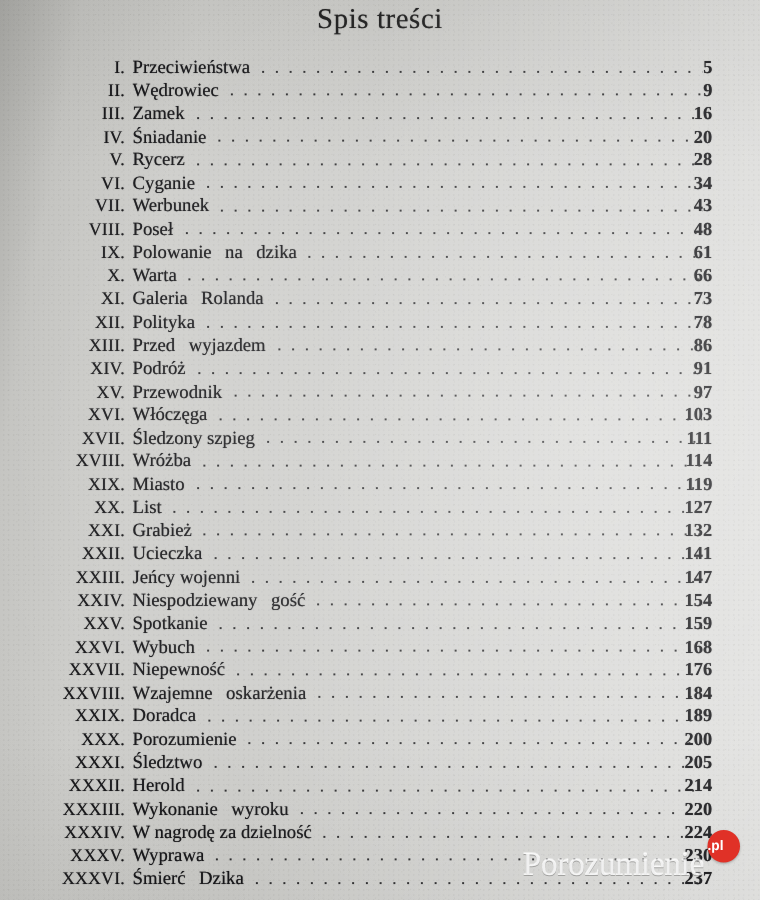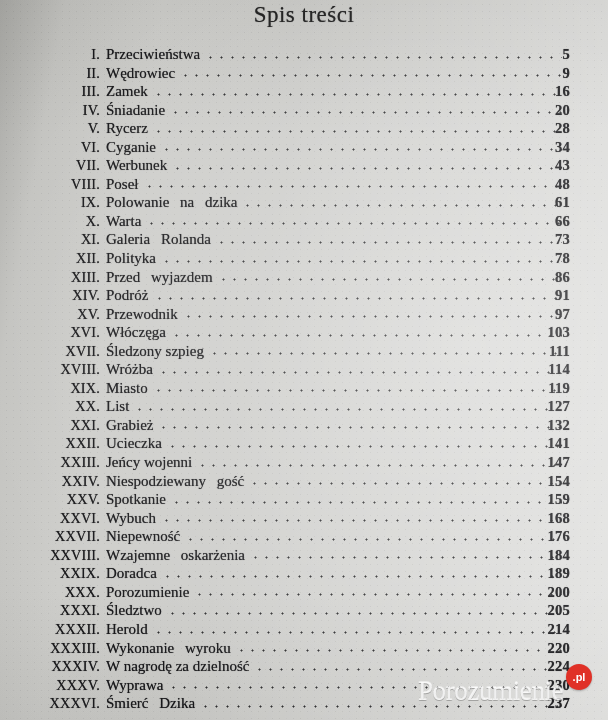--- a/index.html
+++ b/index.html
@@ -154,21 +154,20 @@
     top: 664px;
     width: 26px;
     height: 26px;
     border-radius: 50%;
     background: #e03127;
     color: #ffffff;
     font-family: "Liberation Sans", sans-serif;
     font-size: 11px;
     font-weight: bold;
     line-height: 26px;
-    text-align: center;
     box-shadow: 0 1px 2px rgba(0,0,0,0.25);
     pointer-events: none;
   }
 </style>
 </head>
 <body>
 
 <div id="page">
 
   <div id="grain"></div>

